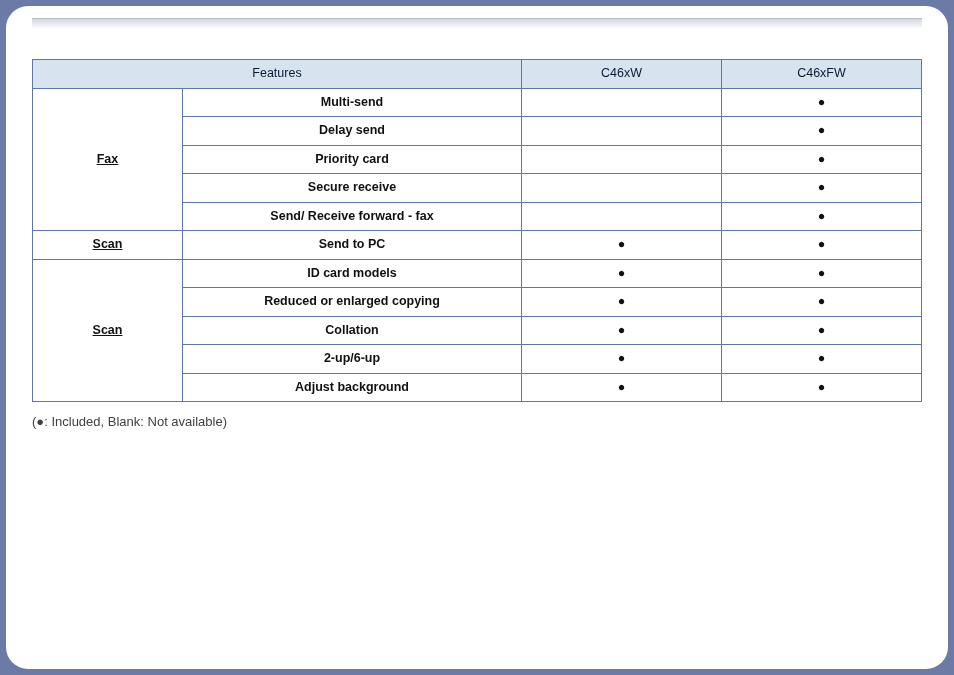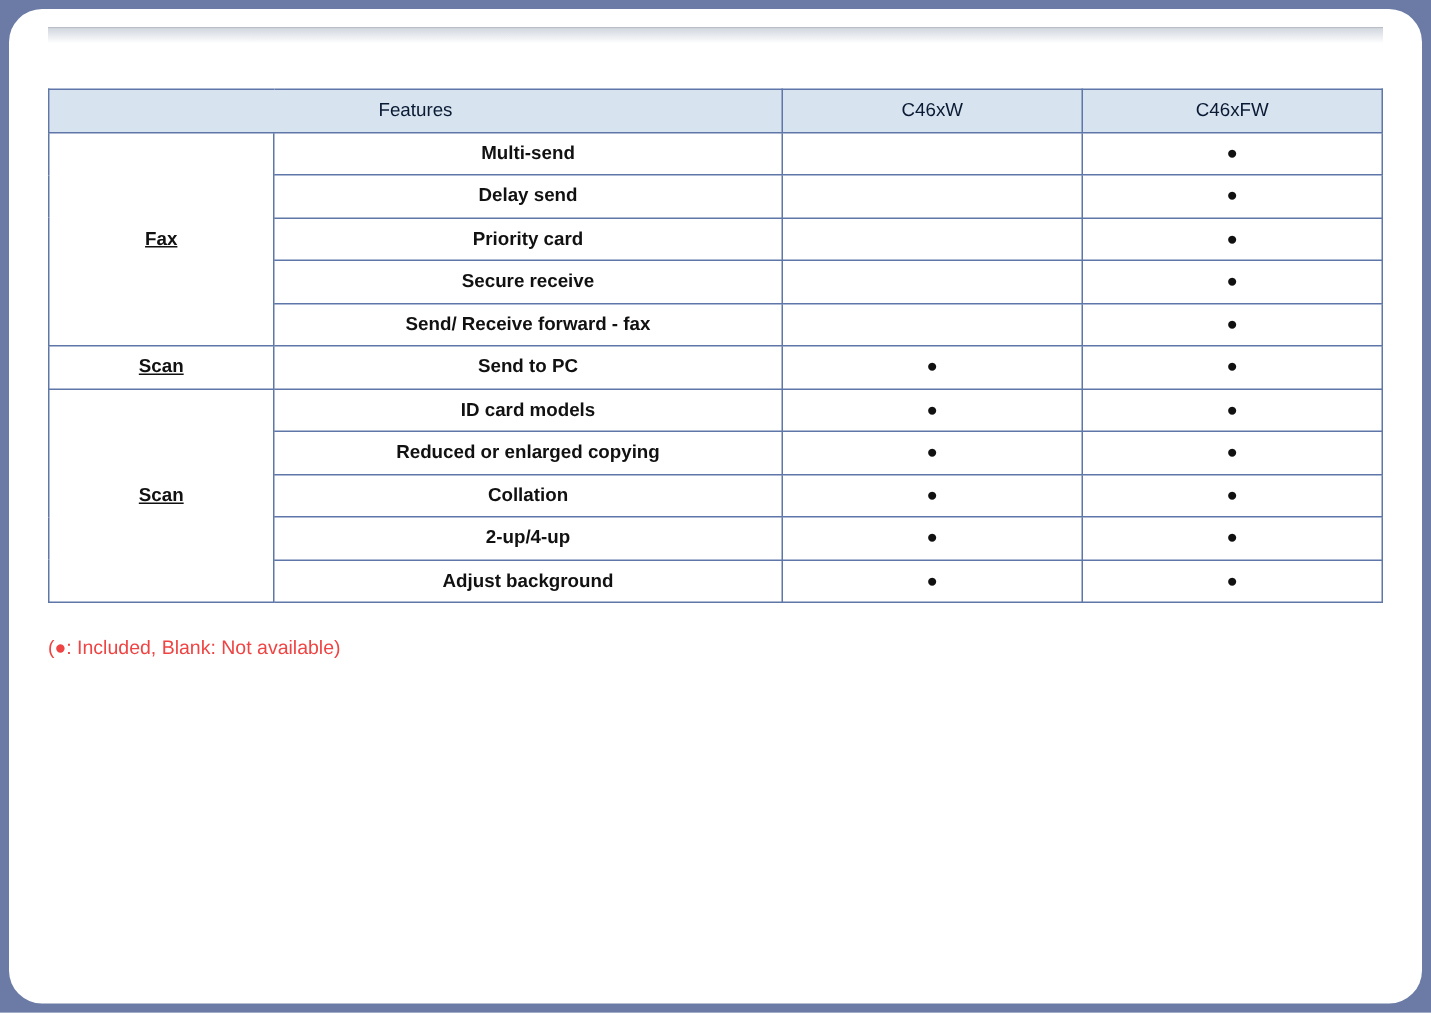--- a/index.html
+++ b/index.html
@@ -70,23 +70,23 @@
     text-decoration: underline;
   }
   td.feature {
     font-weight: 700;
   }
   td.mark {
     text-align: center;
     font-weight: 400;
   }
   .footnote {
-    margin-top: 22px;
+    margin-top: 12px;
     font-size: 13px;
-    color: #ef4444;
+    color: #404040;
   }
 </style>
 </head>
 <body>
 
 <div class="page">
   <div class="sheet">
     <div class="title-rule"></div>
 
     <table class="features">
@@ -149,21 +149,21 @@
           <td class="feature">Reduced or enlarged copying</td>
           <td class="mark">●</td>
           <td class="mark">●</td>
         </tr>
         <tr>
           <td class="feature">Collation</td>
           <td class="mark">●</td>
           <td class="mark">●</td>
         </tr>
         <tr>
-          <td class="feature">2-up/4-up</td>
+          <td class="feature">2-up/6-up</td>
           <td class="mark">●</td>
           <td class="mark">●</td>
         </tr>
         <tr>
           <td class="feature">Adjust background</td>
           <td class="mark">●</td>
           <td class="mark">●</td>
         </tr>
       </tbody>
     </table>

